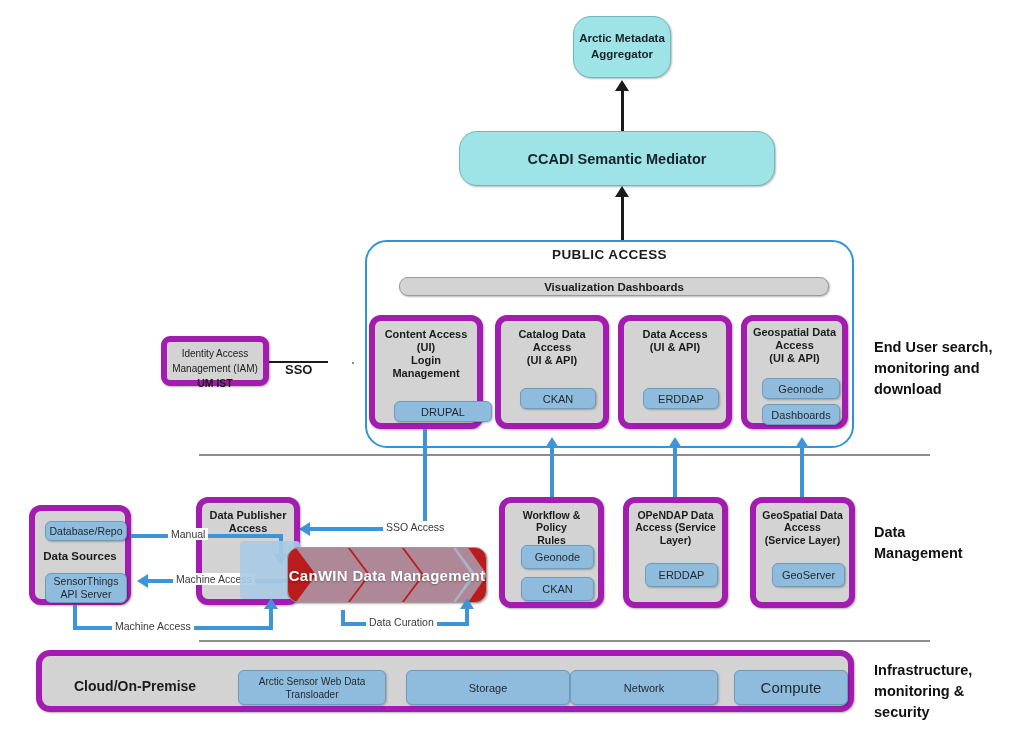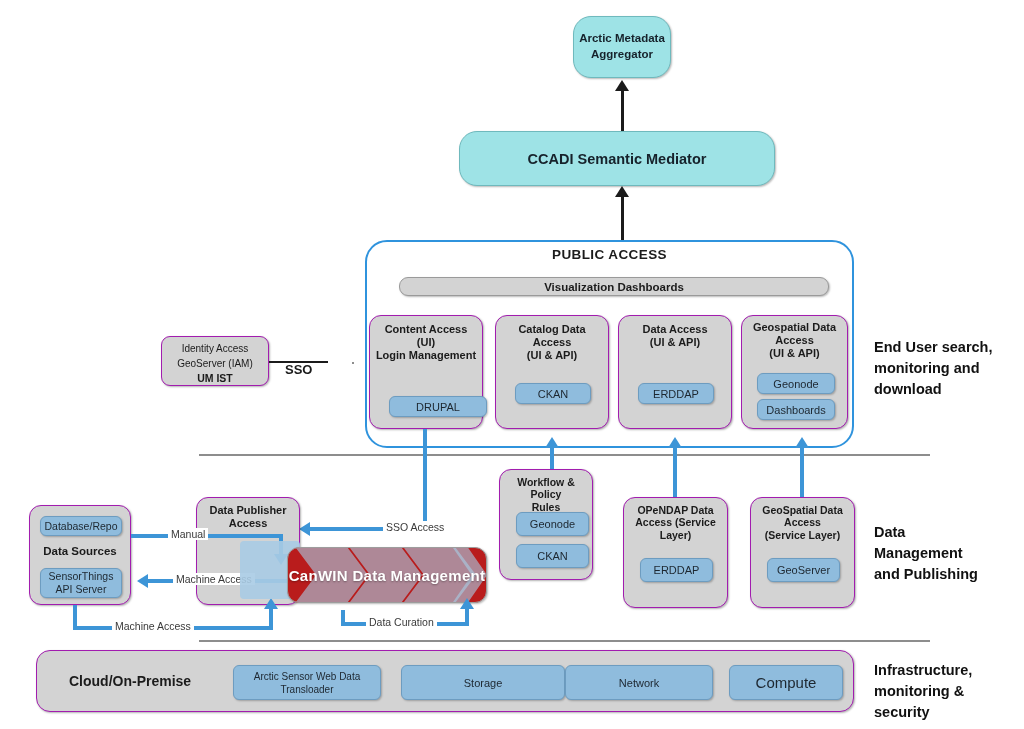--- a/index.html
+++ b/index.html
@@ -9,21 +9,21 @@
   .abs{position:absolute;box-sizing:border-box;}
 
   
   .cyanbox{
     background:#9ee3e6;border:1px solid #6fb9bd;border-radius:18px;
     display:flex;align-items:center;justify-content:center;text-align:center;
     font-weight:bold;color:#16222b;
     box-shadow:1px 1px 2px rgba(0,0,0,.28);
   }
   .graybox{
-    background:#d3d3d3;border:1px solid #a21caf;border-radius:12px;
+    background:#d3d3d3;border:6px solid #a21caf;border-radius:12px;
     box-shadow:1px 1px 2px rgba(0,0,0,.30);
   }
   .graycap{
     background:#d3d3d3;border:1px solid #9a9a9a;border-radius:9px;
     display:flex;align-items:center;justify-content:center;
     font-weight:bold;
     box-shadow:1px 1px 2px rgba(0,0,0,.28);
   }
   .bluechip{
     background:#8fbcdd;border:1px solid #6d9cc0;border-radius:6px;
@@ -149,21 +149,21 @@
     <div>Access</div>
     <div>(UI &amp; API)</div>
   </div>
   <div class="abs bluechip" style="left:15px;top:57px;width:78px;height:21px;font-size:11px;">Geonode</div>
   <div class="abs bluechip" style="left:15px;top:83px;width:78px;height:21px;font-size:11px;">Dashboards</div>
 </div>
 
 <div class="abs graybox" style="left:161px;top:336px;width:108px;height:50px;border-radius:9px;">
   <div class="boxhead" style="top:5px;font-size:10px;font-weight:normal;line-height:1.45;">
     <div>Identity Access</div>
-    <div>GeoServer (IAM)</div>
+    <div>Management (IAM)</div>
     <div style="font-weight:bold;font-size:10.5px;">UM IST</div>
   </div>
 </div>
 <div class="abs" style="left:269px;top:361px;width:59px;height:1.5px;background:#1b1b1b;"></div>
 <div class="abs" style="left:285px;top:362px;font-size:13px;font-weight:bold;">SSO</div>
 <div class="abs" style="left:352px;top:362px;width:2px;height:2px;background:#8d8d8d;"></div>
 
 <div class="abs gl" style="left:199px;top:454px;width:731px;height:1.5px;"></div>
 
 <div class="abs bl" style="left:423px;top:429px;width:4px;height:101px;"></div>
@@ -222,21 +222,21 @@
   </div>
   <div class="canwin-label">CanWIN Data Management</div>
 </div>
 
 <div class="abs bl" style="left:341px;top:610px;width:4px;height:16px;"></div>
 <div class="abs bl" style="left:341px;top:622px;width:128px;height:4px;"></div>
 <div class="abs bl" style="left:465px;top:608px;width:4px;height:18px;"></div>
 <div class="abs arrow-up-blue" style="left:460px;top:598px;"></div>
 <div class="conn-label" style="left:366px;top:616px;">Data Curation</div>
 
-<div class="abs graybox" style="left:499px;top:469px;width:94px;height:111px;">
+<div class="abs graybox" style="left:499px;top:497px;width:105px;height:111px;">
   <div class="boxhead" style="top:6px;font-size:10.5px;">
     <div>Workflow &amp; Policy</div>
     <div>Rules</div>
   </div>
   <div class="abs bluechip" style="left:16px;top:42px;width:73px;height:24px;font-size:11px;">Geonode</div>
   <div class="abs bluechip" style="left:16px;top:74px;width:73px;height:24px;font-size:11px;">CKAN</div>
 </div>
 
 <div class="abs graybox" style="left:623px;top:497px;width:105px;height:111px;">
   <div class="boxhead" style="top:6px;font-size:10.5px;">
@@ -272,20 +272,19 @@
 
 <div class="abs sidelabel" style="left:874px;top:337px;width:148px;">
   <div>End User search,</div>
   <div>monitoring and</div>
   <div>download</div>
 </div>
 
 <div class="abs sidelabel" style="left:874px;top:522px;width:148px;">
   <div>Data</div>
   <div>Management</div>
-  <div>and Publishing</div>
 </div>
 
 <div class="abs sidelabel" style="left:874px;top:660px;width:148px;">
   <div>Infrastructure,</div>
   <div>monitoring &amp;</div>
   <div>security</div>
 </div>
 
 </body></html>

